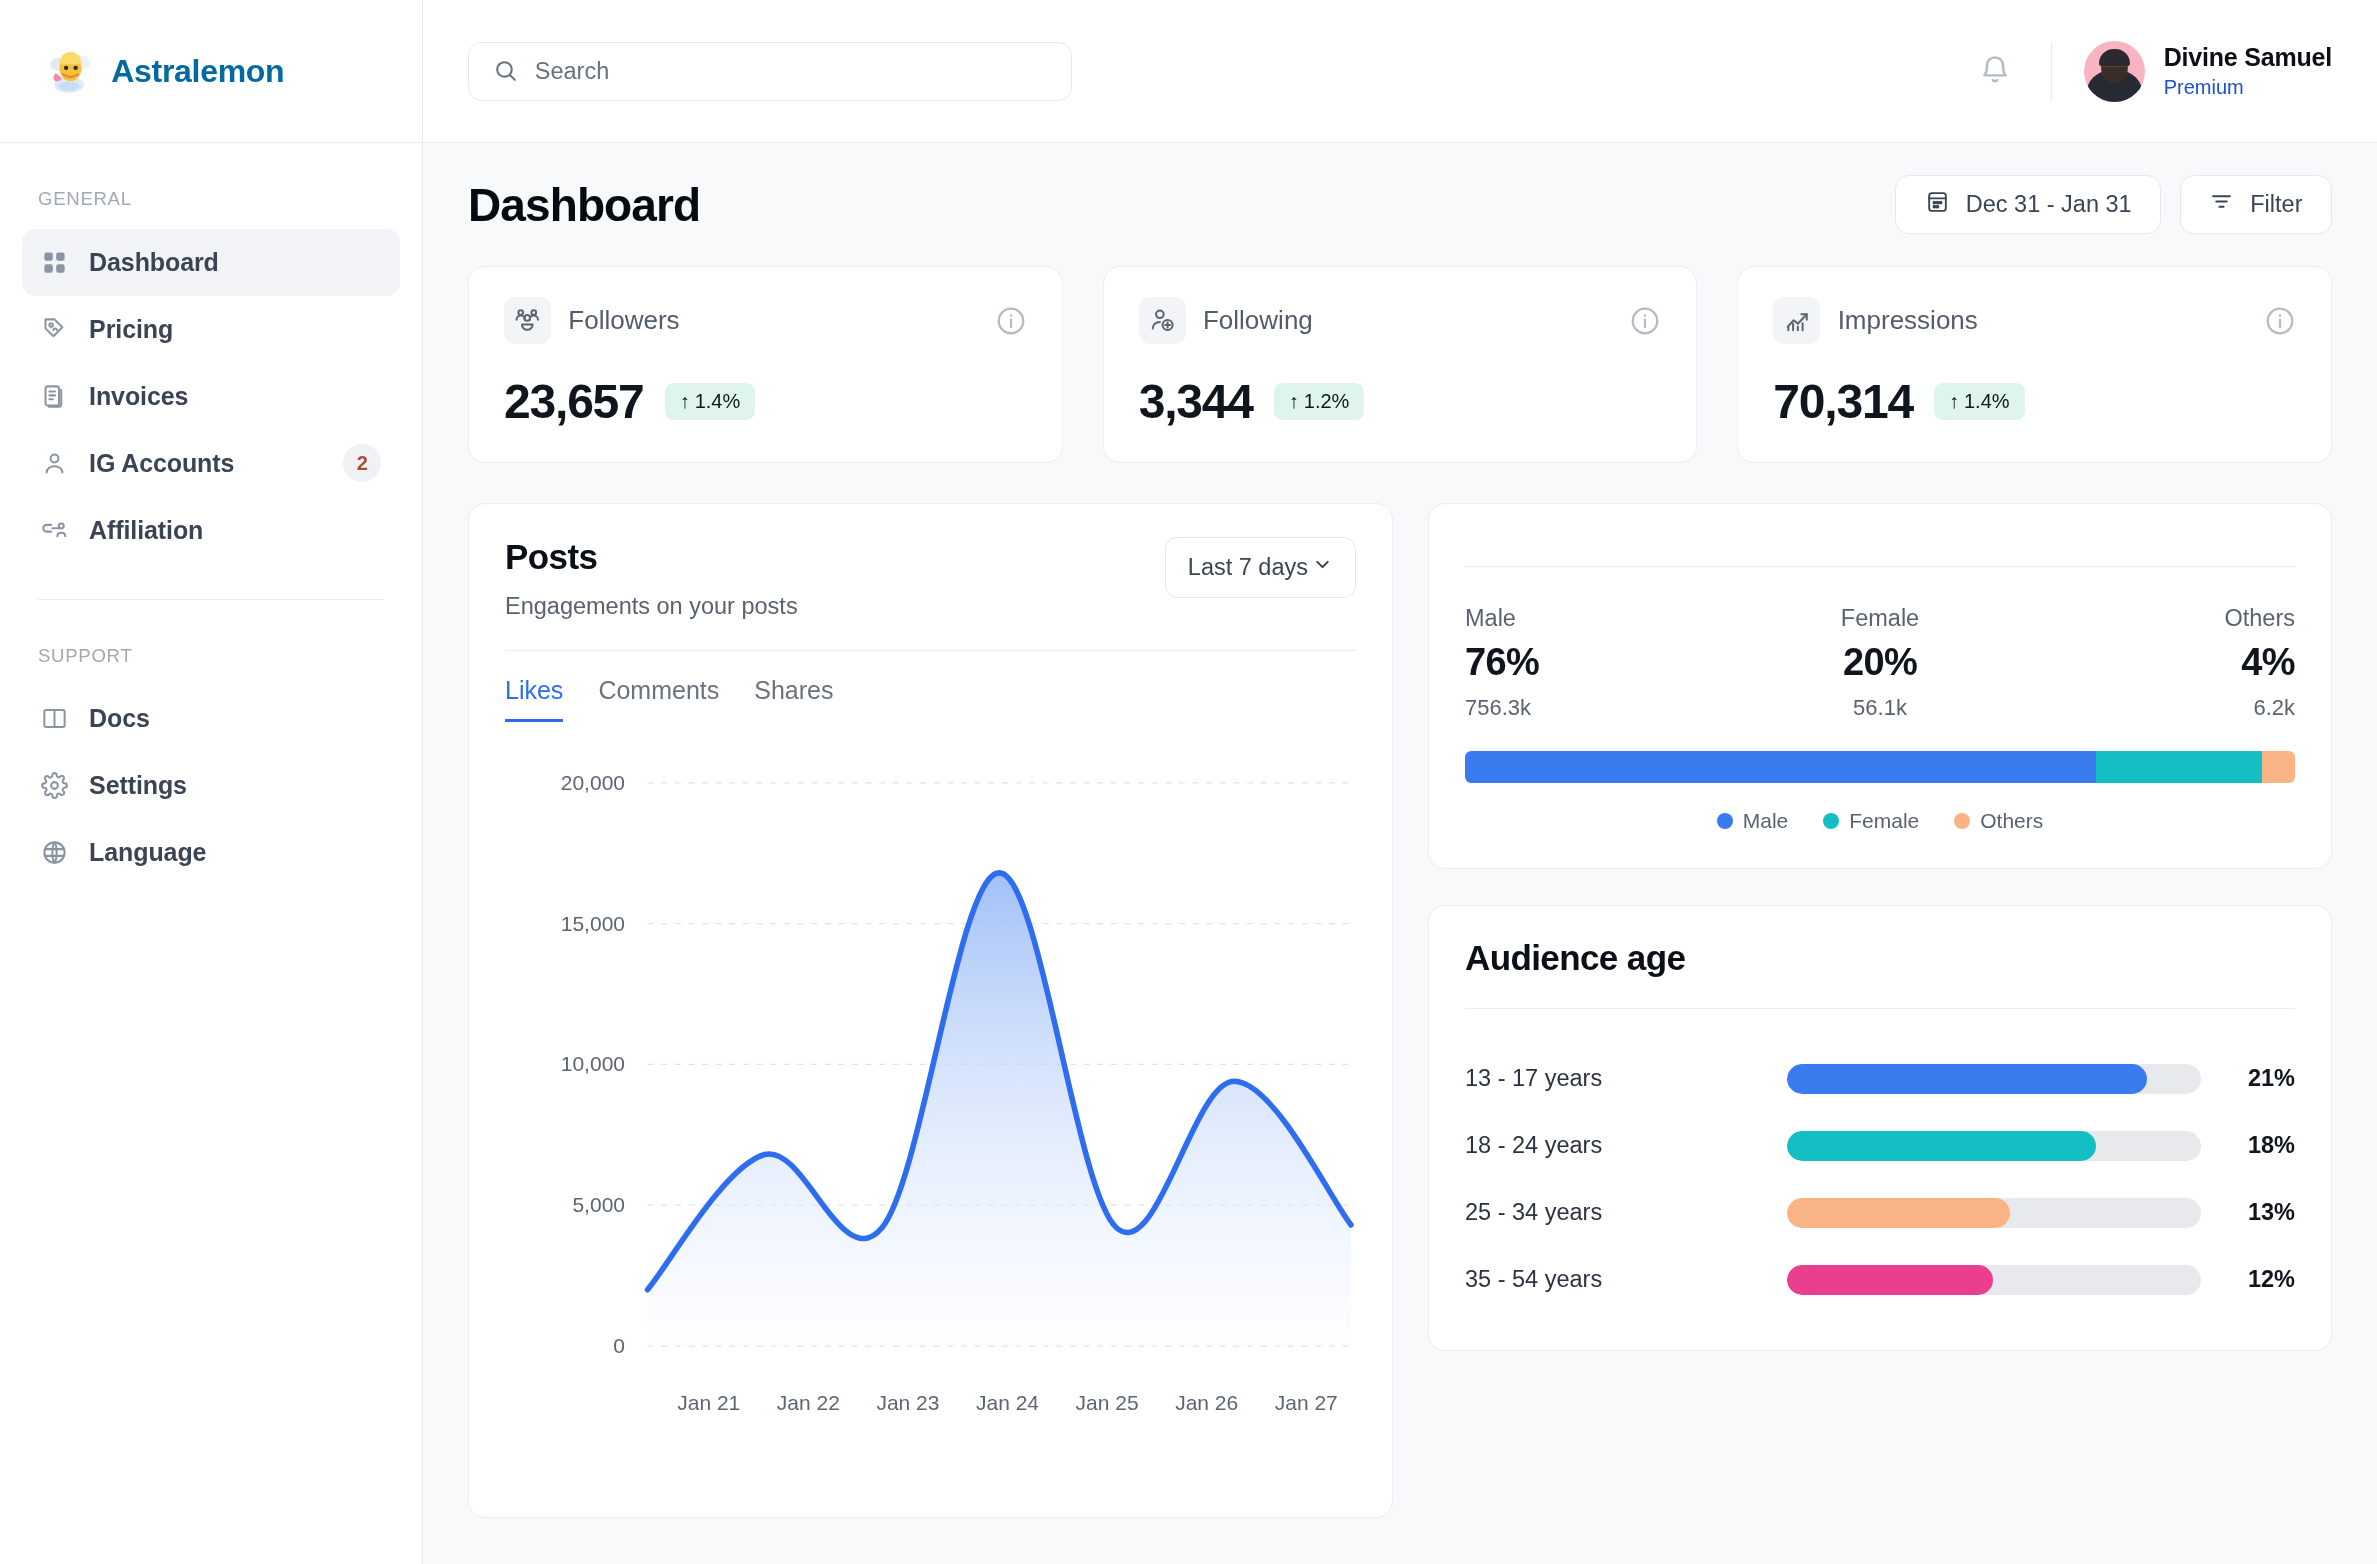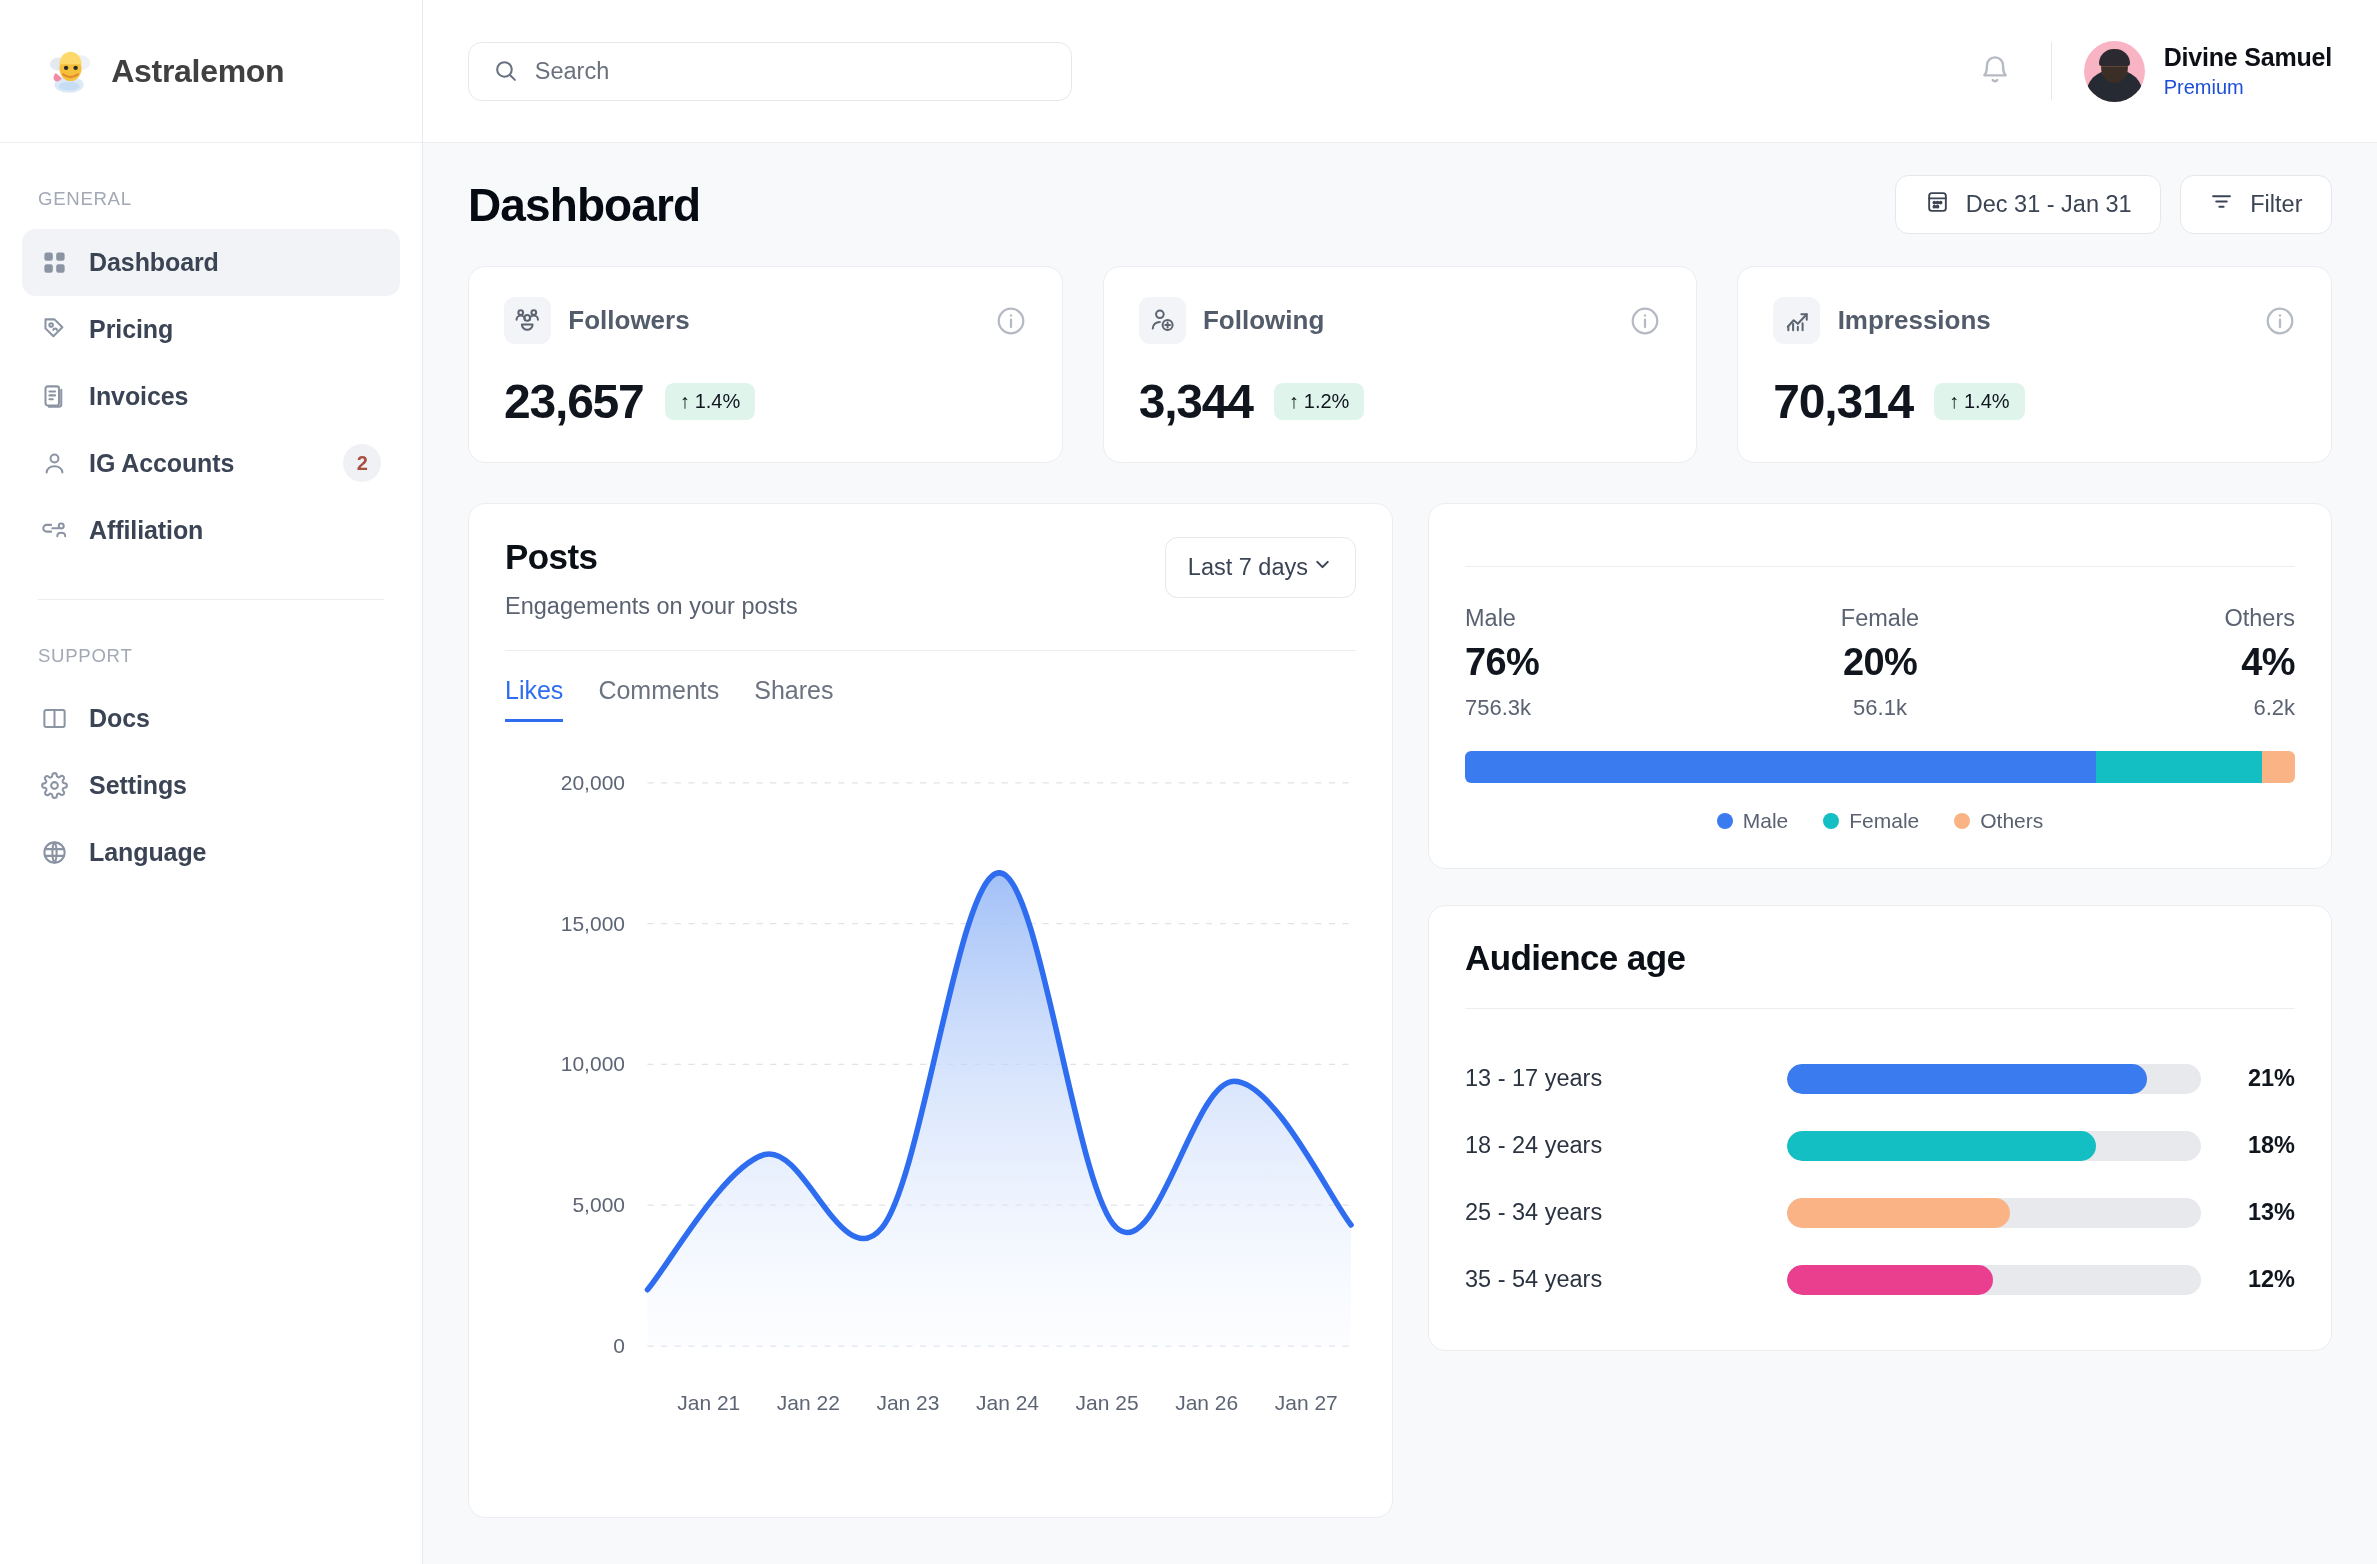--- a/index.html
+++ b/index.html
@@ -23,21 +23,21 @@
     height: 143px; flex: 0 0 143px;
     display: flex; align-items: center;
     padding-left: 47px; gap: 17.3px;
     border-bottom: 1.2px solid #eceef2;
   }
   .brand-logo {
     width: 47px; height: 47px; flex: 0 0 47px;
     position: relative; display: block;
   }
   .brand-name {
-    font-size: 32px; font-weight: 700; color: #404040;
+    font-size: 32px; font-weight: 700; color: #0369a1;
     letter-spacing: -0.3px;
   }
   .nav-scroll { padding: 0 22px; flex: 1; }
   .nav-section-label {
     font-size: 18.6px; color: #a2a8b4; font-weight: 400;
     letter-spacing: 0.7px; padding: 45px 0 18.6px 16px;
   }
   .nav-item {
     display: flex; align-items: center;
     height: 67px; border-radius: 13.6px;
@@ -142,21 +142,21 @@
   .stat-card {
     flex: 1; background: #fff; border: 1.2px solid #ebedf1;
     border-radius: 17.3px; padding: 30px 35px 33px 35px;
   }
   .stat-top { display:flex; align-items:center; }
   .stat-icon-box {
     width: 47px; height: 47px; border-radius: 11px; background:#f3f4f7;
     display:flex; align-items:center; justify-content:center; flex:0 0 47px;
   }
   .stat-icon-box svg { width: 28.5px; height: 28.5px; color:#5c6472; }
-  .stat-label { font-size: 26px; color:#535c6b; margin-left: 17.3px; font-weight:700; }
+  .stat-label { font-size: 26px; color:#535c6b; margin-left: 17.3px; font-weight:400; }
   .info-icon { margin-left:auto; width:32px; height:32px; color:#b5bac3; cursor:pointer; }
   .info-icon svg { width:32px; height:32px; display:block; }
   .stat-bottom { display:flex; align-items:center; margin-top: 30px; gap: 21px; }
   .stat-value { font-size: 48px; font-weight:700; color:#10151e; letter-spacing:-1.2px; }
   .stat-delta {
     background:#dff5ec; color:#10151e; border-radius: 8.7px;
     padding: 7.4px 15px; font-size: 20px; font-weight:500;
     display:flex; align-items:center; gap:5px;
   }
 

